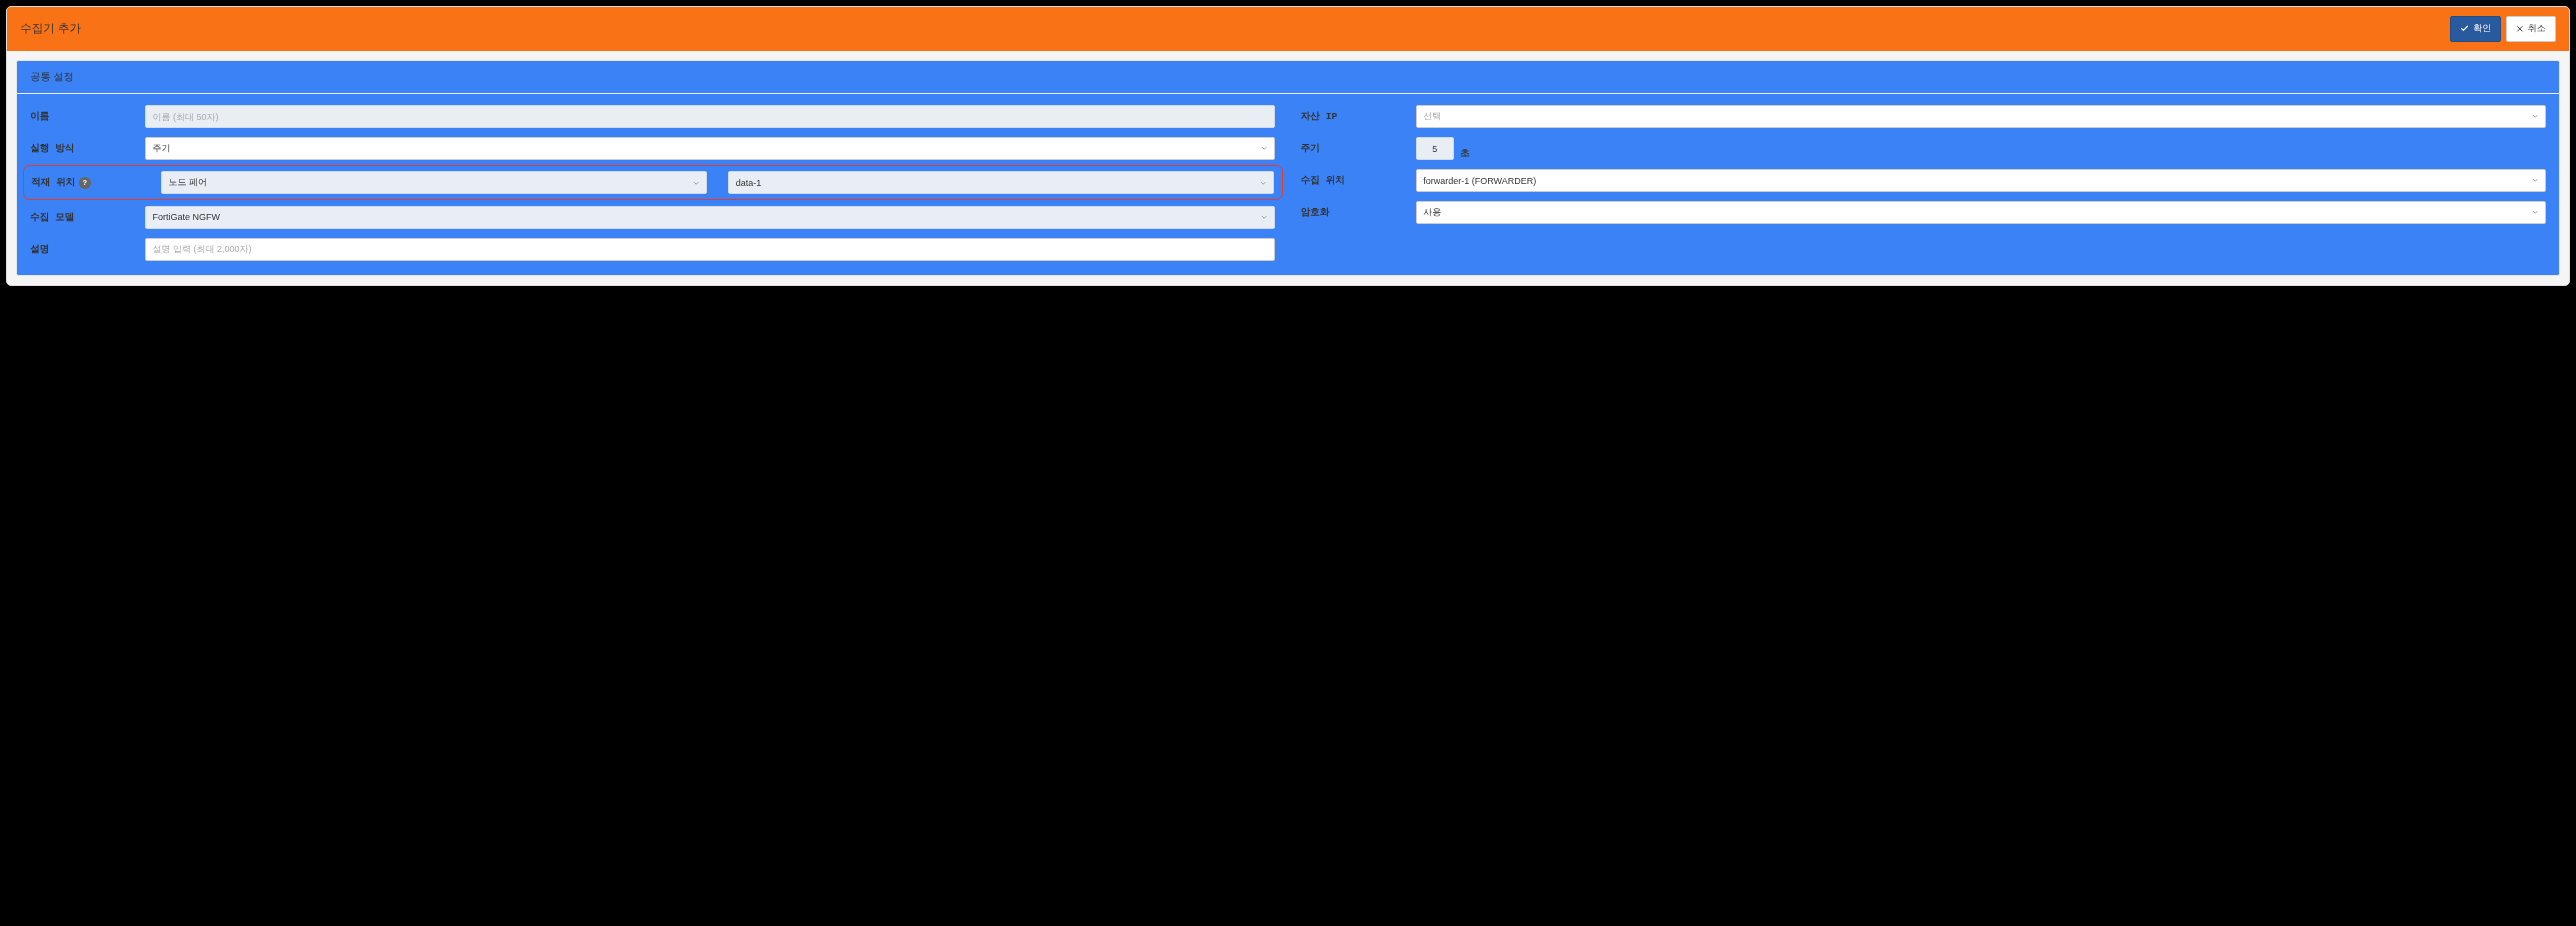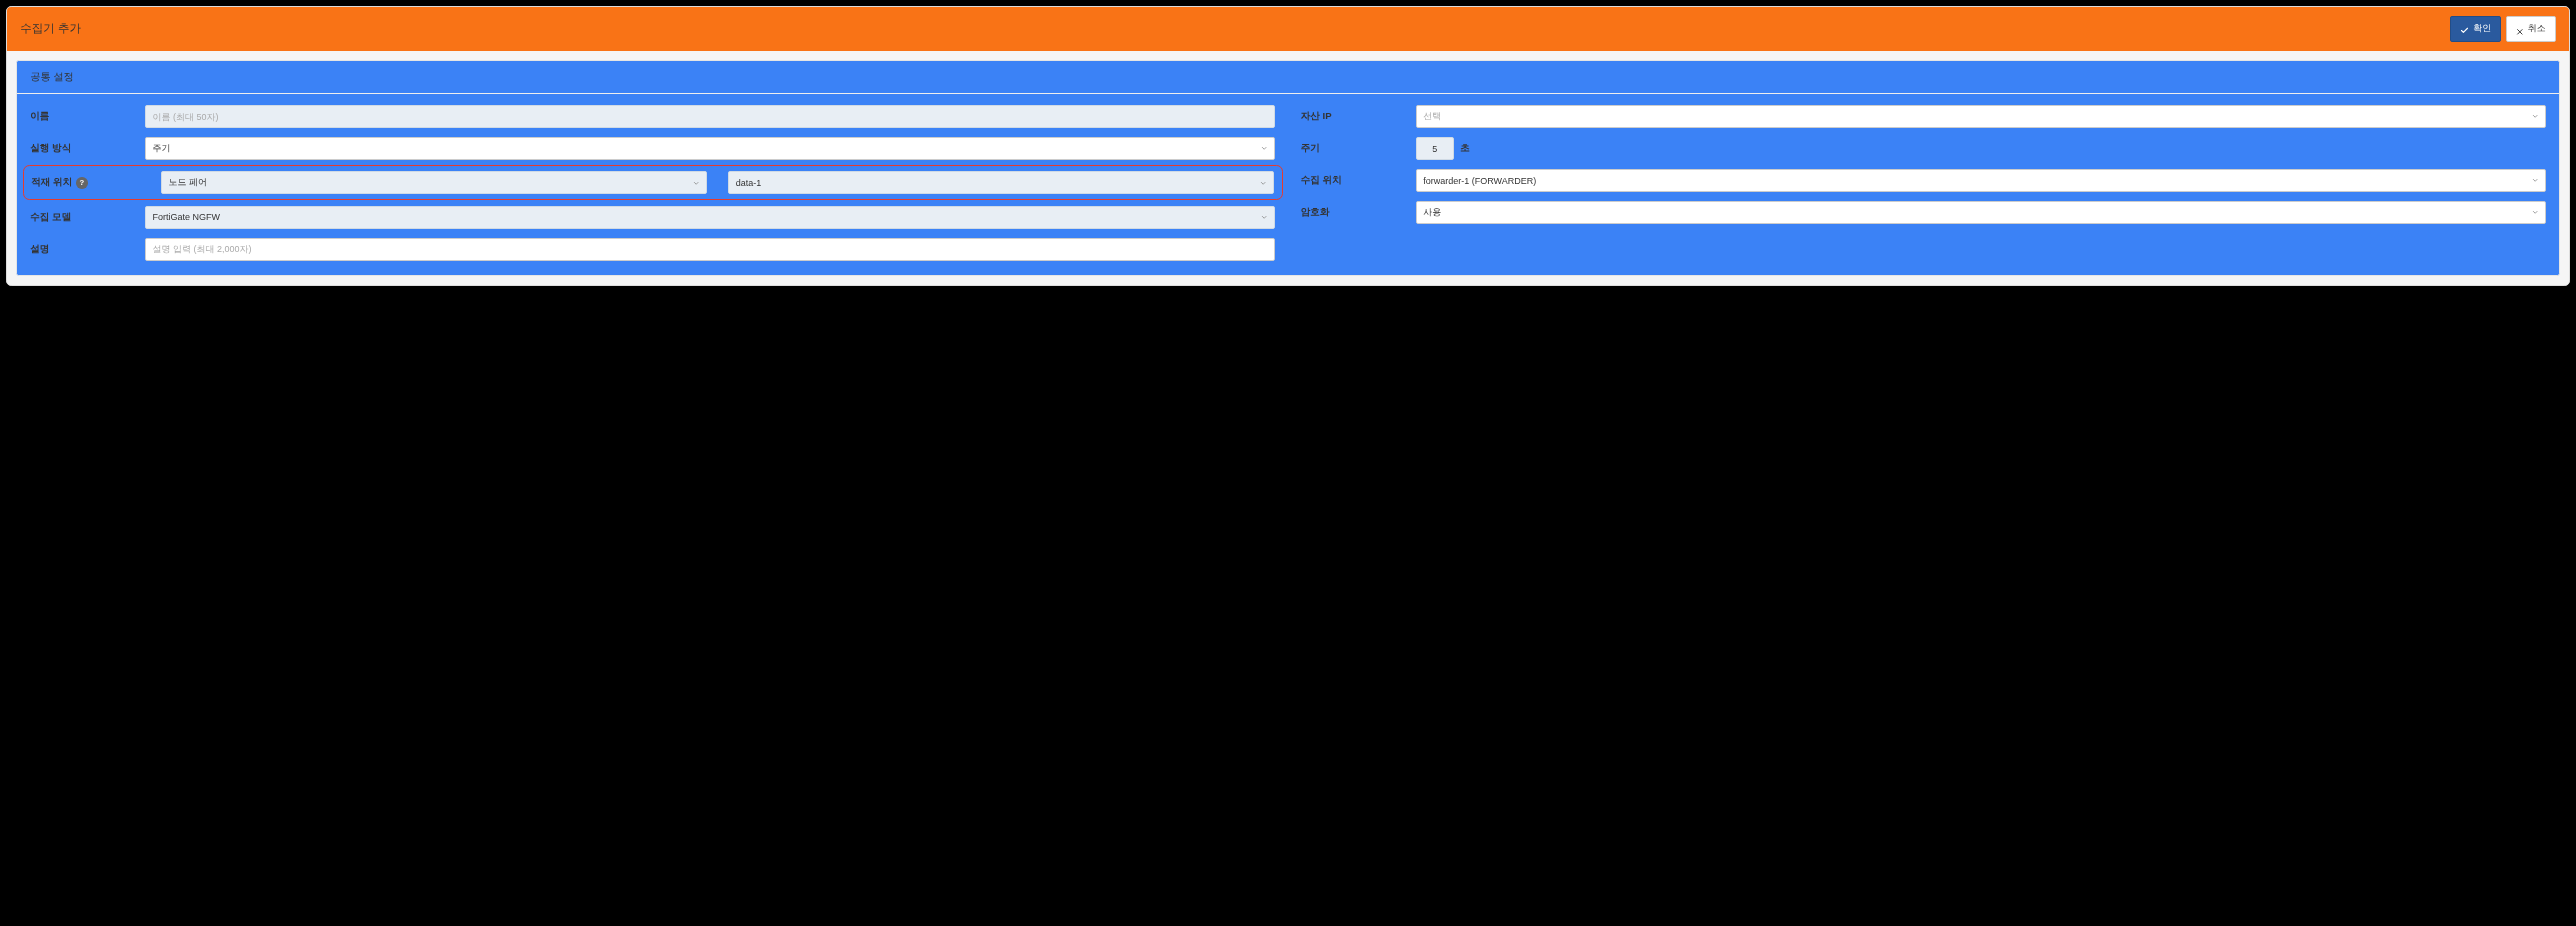--- a/index.html
+++ b/index.html
@@ -23,21 +23,21 @@
     background: #f97316;
   }
   .modal-title {
     font-size: 11.5px;
     color: #333;
     font-weight: 500;
   }
   .header-buttons { display: flex; gap: 5.1px; }
   .btn {
     display: inline-flex;
-    align-items: flex-end;
+    align-items: center;
     gap: 3.8px;
     padding: 5.1px 9px;
     border-radius: 1.9px;
     font-size: 9px;
     cursor: pointer;
     border: 0.6px solid transparent;
   }
   .btn-primary {
     background: #2a5a9e;
     color: #fff;
@@ -78,26 +78,27 @@
   .form-row:last-child { margin-bottom: 0; }
   .form-label {
     width: 115px;
     flex-shrink: 0;
     font-size: 9.6px;
     font-weight: 600;
     color: #333;
     display: flex;
     align-items: center;
     gap: 3.8px;
+    font-family: Liberation Mono, monospace;
   }
   .form-control-wrap {
     flex: 1;
     display: flex;
     gap: 6.4px;
-    align-items: center;
+    align-items: flex-end;
   }
   .input, .select {
     height: 23px;
     border: 0.6px solid #ccc;
     border-radius: 1.9px;
     padding: 0 6.4px;
     font-size: 9px;
     color: #333;
     background: #fff;
     width: 100%;

